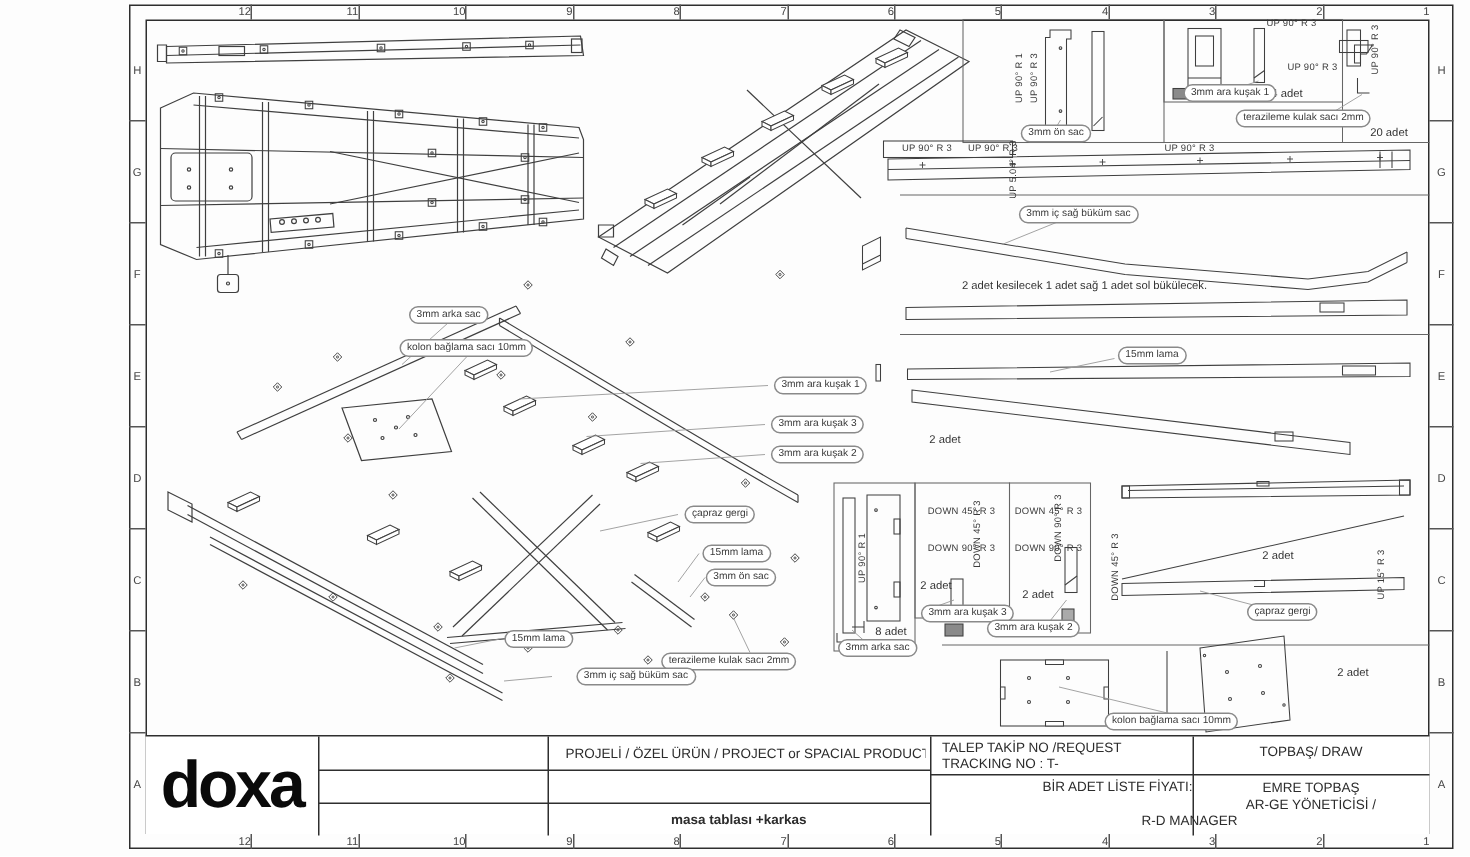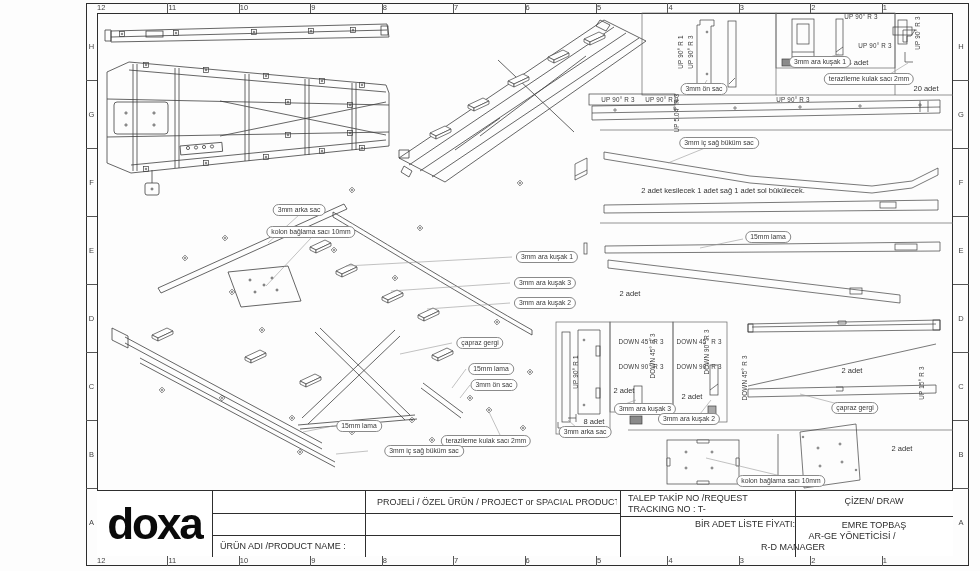--- a/index.html
+++ b/index.html
@@ -7,21 +7,21 @@
           font-family:"Liberation Sans",sans-serif;color:#333;}
   svg{position:absolute;left:0;top:0;pointer-events:none;}
   
   .outer-border{position:absolute;left:86px;top:3px;width:883px;height:563px;border:1.6px solid #2e2e2e;box-sizing:border-box;}
   .inner-border{position:absolute;left:97px;top:13px;width:856px;height:543px;border:1px solid #2e2e2e;box-sizing:border-box;}
   .strip{position:absolute;display:flex;font-size:7.5px;color:#444;}
   .strip-h{left:97px;width:856px;height:10px;flex-direction:row;}
   .strip-top{top:3px;} .strip-bottom{top:556px;}
   .strip-v{top:13px;width:11px;height:543px;flex-direction:column;}
   .strip-left{left:86px;} .strip-right{left:953px;width:16px;}
-  .strip-h .cell{flex:1;text-align:left;line-height:10px;border-right:1px solid #555;}
+  .strip-h .cell{flex:1;text-align:right;line-height:10px;border-right:1px solid #555;}
   .strip-h .cell:last-child{border-right:none;}
   .strip-v .cell{flex:1;display:flex;align-items:center;justify-content:center;border-bottom:1px solid #555;}
   .strip-v .cell:last-child{border-bottom:none;}
   
   .pill{position:absolute;transform:translate(-50%,-50%);border:1px solid #8a8a8a;border-radius:8px;
         background:#fff;padding:1px 4px;font-size:6.8px;line-height:8px;white-space:nowrap;color:#3a3a3a;z-index:5;}
   .qty{position:absolute;transform:translate(-50%,-50%);font-size:7.5px;white-space:nowrap;color:#333;z-index:4;}
   .bend{position:absolute;transform:translate(-50%,-50%);font-size:6.3px;white-space:nowrap;color:#3a3a3a;letter-spacing:.2px;z-index:4;}
   .bend.v{transform:translate(-50%,-50%) rotate(-90deg);}
   
@@ -431,24 +431,24 @@
 
   <div class="tb">
     <div class="logo">doxa</div>
     <div class="vline" style="left:115px"></div>
     <div class="vline" style="left:268px"></div>
     <div class="vline" style="left:523px"></div>
     <div class="vline" style="left:698px"></div>
     <div class="hline" style="left:115px;top:22px;width:408px"></div>
     <div class="hline" style="left:115px;top:44px;width:408px"></div>
     <div class="hline" style="left:523px;top:25px;width:333px"></div>
-    <div class="cell" style="left:123px;top:44px;width:140px;line-height:22px">ÜRÜN ADI /PRODUCT NAME :</div>
     <div class="cell" style="left:280px;top:0;width:240px;line-height:22px">PROJELİ / ÖZEL ÜRÜN  / PROJECT or SPACIAL PRODUCT</div>
+    <div class="cell bold" style="left:268px;top:44px;width:255px;line-height:22px;text-align:center">masa tablası +karkas</div>
     <div class="cell" style="left:531px;top:2px;width:160px;line-height:11px">TALEP TAKİP NO /REQUEST</div>
     <div class="cell" style="left:531px;top:13px;width:160px;line-height:11px">TRACKING NO : T-</div>
     <div class="cell" style="left:523px;top:28px;width:175px;text-align:right">BİR ADET LİSTE FİYATI:</div>
-    <div class="cell" style="left:698px;top:5px;width:158px;text-align:center">ÇİZEN/ DRAW</div>
+    <div class="cell" style="left:698px;top:5px;width:158px;text-align:center">TOPBAŞ/ DRAW</div>
     <div class="cell" style="left:698px;top:29px;width:158px;text-align:center;line-height:11px">EMRE TOPBAŞ</div>
-    <div class="cell" style="left:676px;top:40px;width:158px;text-align:center;line-height:11px">AR-GE YÖNETİCİSİ /</div>
+    <div class="cell" style="left:698px;top:40px;width:158px;text-align:center;line-height:11px">AR-GE YÖNETİCİSİ /</div>
     <div class="cell" style="left:664px;top:51px;width:158px;line-height:11px">R-D MANAGER</div>
   </div>
 
 </div>
 
 </body></html>

